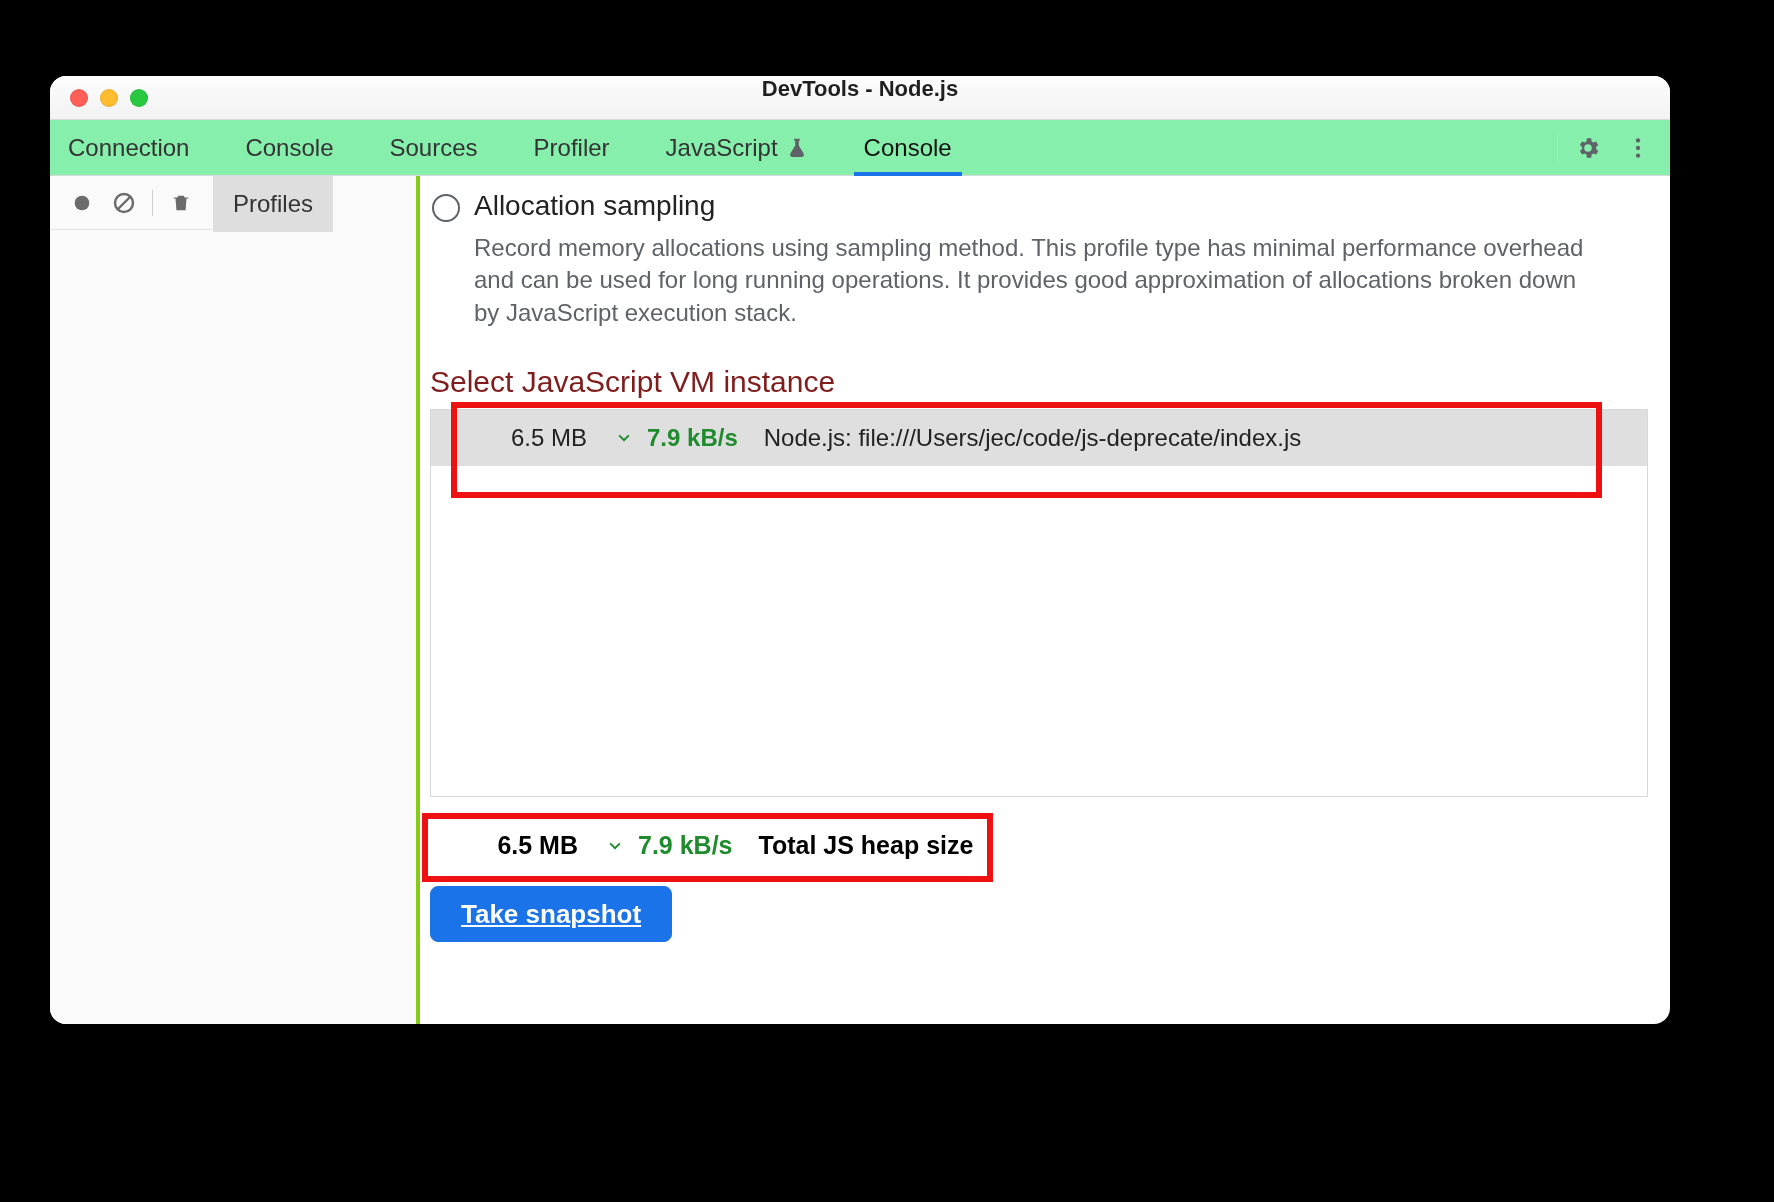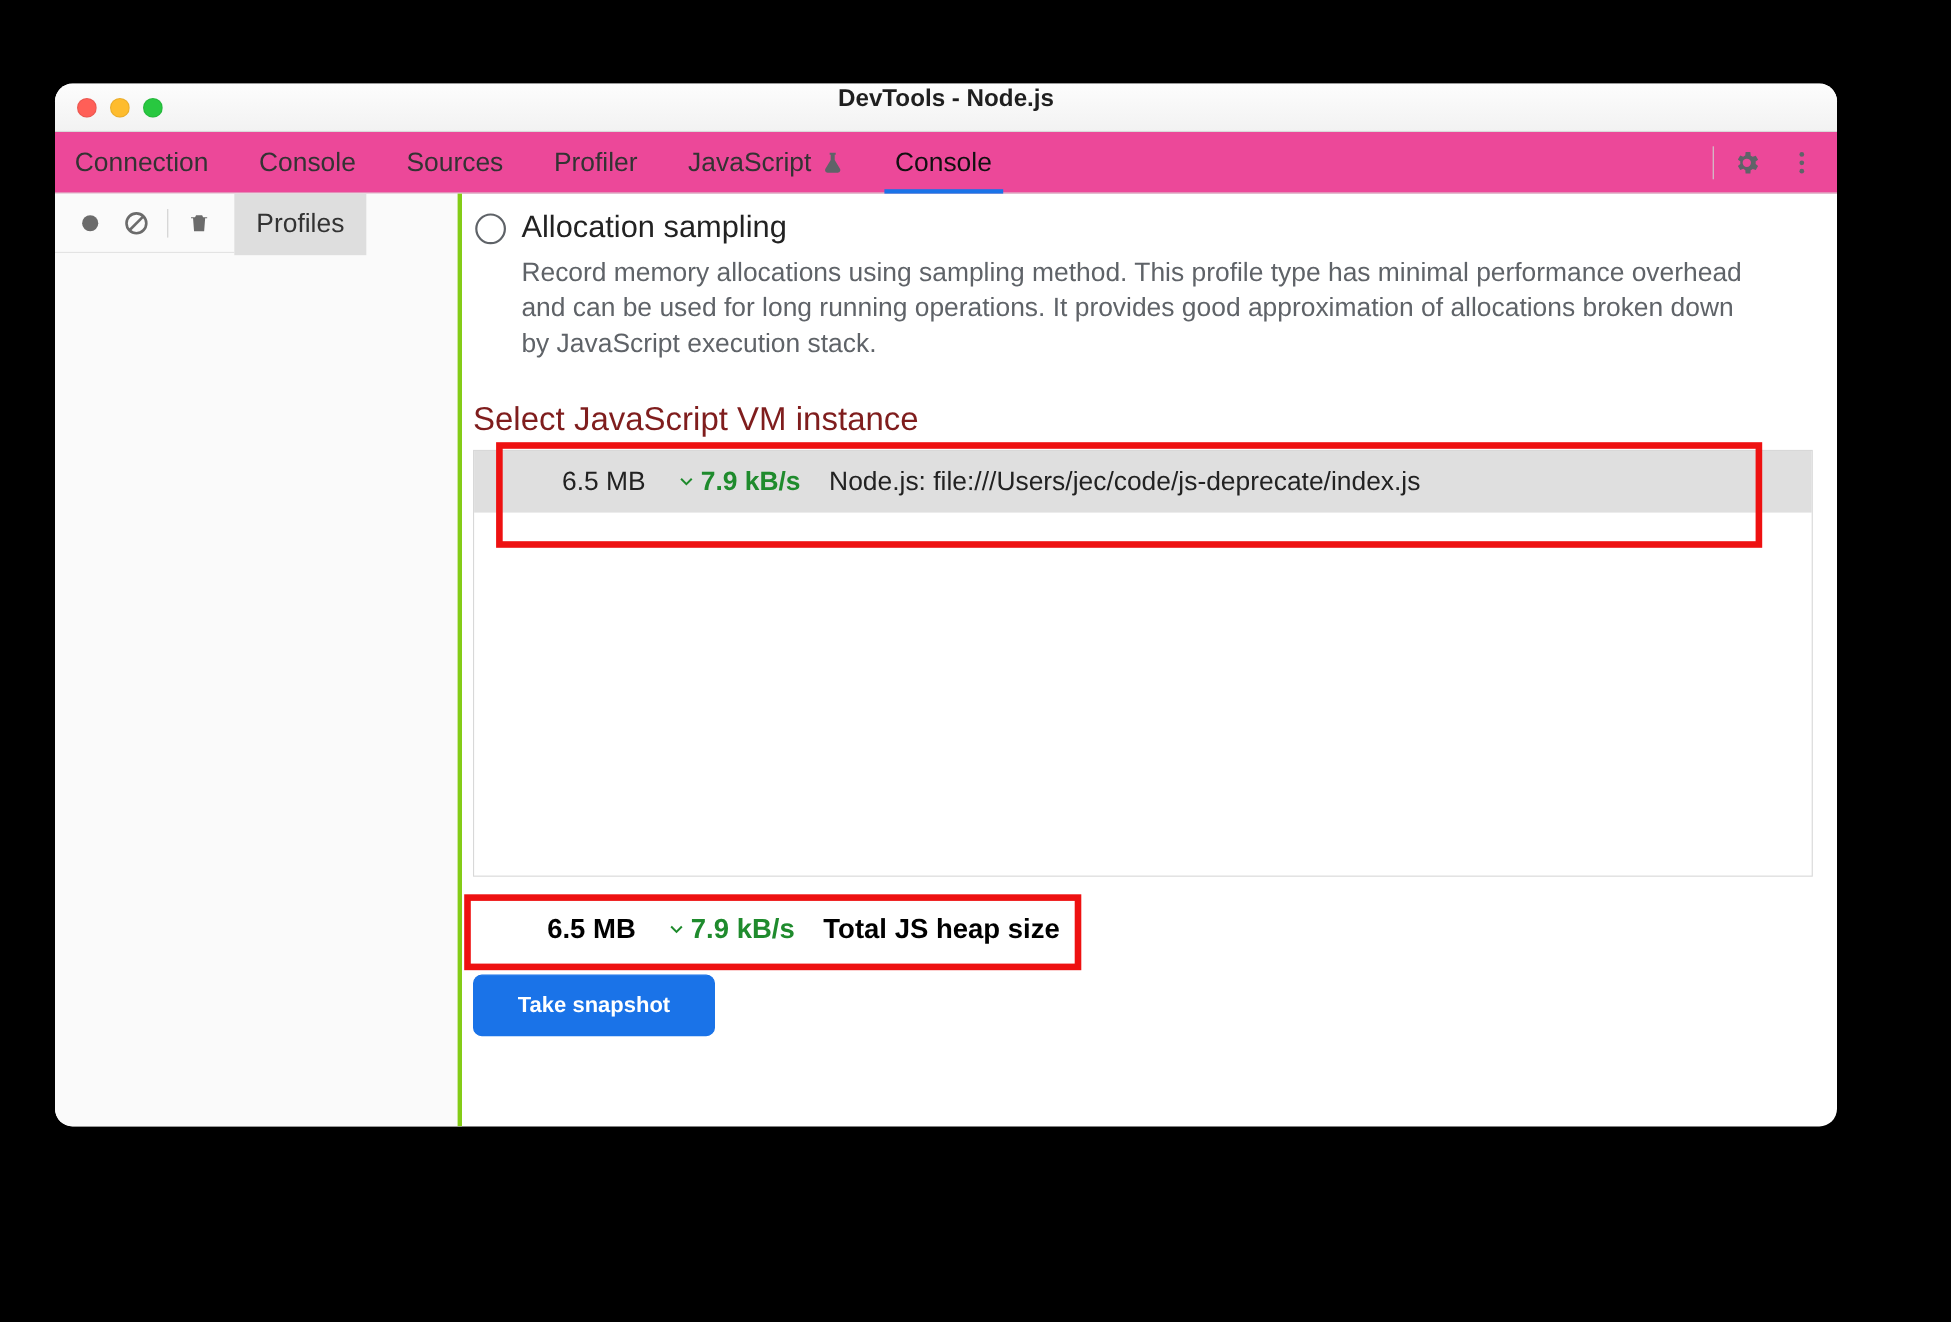--- a/index.html
+++ b/index.html
@@ -25,25 +25,25 @@
   }
   .traffic { display: flex; gap: 12px; position: absolute; left: 20px; top: 50%; transform: translateY(-50%); }
   .traffic .dot { width: 18px; height: 18px; border-radius: 50%; }
   .dot.red { background: #ff5f57; border: 1px solid rgba(0,0,0,.08); }
   .dot.yellow { background: #febc2e; border: 1px solid rgba(0,0,0,.08); }
   .dot.green { background: #28c840; border: 1px solid rgba(0,0,0,.08); }
   .wtitle { flex: 1; text-align: center; color: #1f1f1f; font-size: 22px; font-weight: 600; }
   
   .tabstrip {
     height: 56px;
-    background: #ec4899;
+    background: #86efac;
     border-bottom: 1px solid #d9d9d9;
     display: flex; align-items: center;
     padding: 0 12px 0 8px;
-    gap: 26px;
+    gap: 36px;
     font-size: 24px;
     color: #333;
   }
   .tab { padding: 0 10px; height: 100%; display: flex; align-items: center; gap: 8px; cursor: default; position: relative; }
   .tab.active { color: #111; }
   .tab.active::after { content: ""; position: absolute; left: 0; right: 0; bottom: -1px; height: 4px; background: #1a73e8; }
   .flask { width: 22px; height: 22px; display: inline-block; }
   .spacer { flex: 1; }
   .right-icons { display: flex; align-items: center; gap: 10px; }
   .vsep { width: 1px; height: 30px; background: #cfcfcf; }
@@ -58,29 +58,29 @@
   .main { flex: 1; padding: 8px 22px 20px 10px; display: flex; flex-direction: column; overflow: hidden; }
   .opt-row { display: flex; align-items: flex-start; gap: 14px; padding: 6px 2px 2px; }
   .radio { width: 28px; height: 28px; border: 2.5px solid #5f6368; border-radius: 50%; margin-top: 4px; }
   .opt-title { font-size: 28px; color: #222; }
   .opt-desc { font-size: 24px; color: #5f6368; line-height: 1.35; margin-top: 10px; max-width: 1110px; }
   .section-title { font-size: 30px; color: #7f1d1d; margin-top: 34px; margin-bottom: 8px; }
   .vm-box { margin-top: 2px; height: 388px; border: 1px solid #d8d8d8; background: #fff; position: relative; }
   .vm-highlight { position: absolute; left: 20px; right: 45px; top: -8px; height: 96px; border: 6px solid #e11; pointer-events: none; }
   .vm-row { height: 56px; background: #dfdfdf; display: flex; align-items: center; gap: 26px; padding-left: 46px; font-size: 24px; color: #222; }
   .size { width: 110px; text-align: right; display: inline-block; }
-  .trend { color: #1f8b2d; font-weight: 700; display: inline-flex; align-items: center; gap: 2px; }
+  .trend { color: #1f8b2d; font-weight: 700; display: inline-flex; align-items: center; gap: 12px; }
   .arrow-down { display: inline-block; }
   .instance { color: #222; }
   .totals-wrap { margin-top: 26px; }
   .totals-highlight { position: relative; display: inline-block; }
   .totals-highlight .frame { position: absolute; top: -10px; left: -8px; right: -8px; bottom: -14px; border: 6px solid #e11; }
   .totals { display: flex; align-items: center; gap: 26px; font-size: 25px; font-weight: 700; padding: 8px 12px 8px 38px; }
   .actions { display: flex; gap: 28px; margin-top: 18px; }
-  .btn { height: 56px; padding: 0 30px; font-size: 20px; border-radius: 8px; border: 1px solid #cfcfcf; background: #fff; display: inline-flex; align-items: center; justify-content: center; min-width: 220px; font-weight: 600; }
+  .btn { height: 56px; padding: 0 30px; font-size: 26px; border-radius: 8px; border: 1px solid #cfcfcf; background: #fff; display: inline-flex; align-items: center; justify-content: center; min-width: 220px; font-weight: 600; text-decoration: underline; }
   .btn.primary { background: #1a73e8; border-color: #1a73e8; color: #fff; }
   .btn.link { color: #1a73e8; }
 </style>
 </head>
 <body>
 <div class="stage">
   <div class="window">
 
     <div class="titlebar">
       <div class="traffic">

